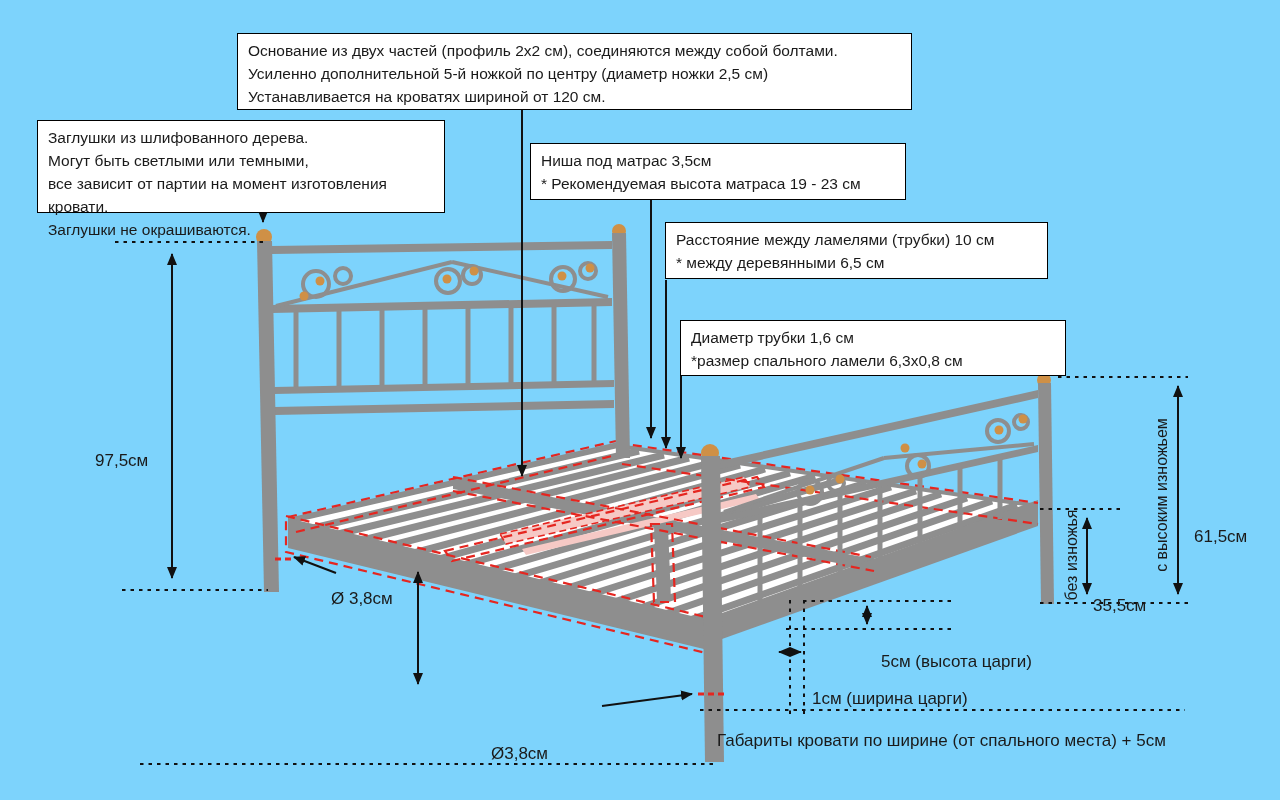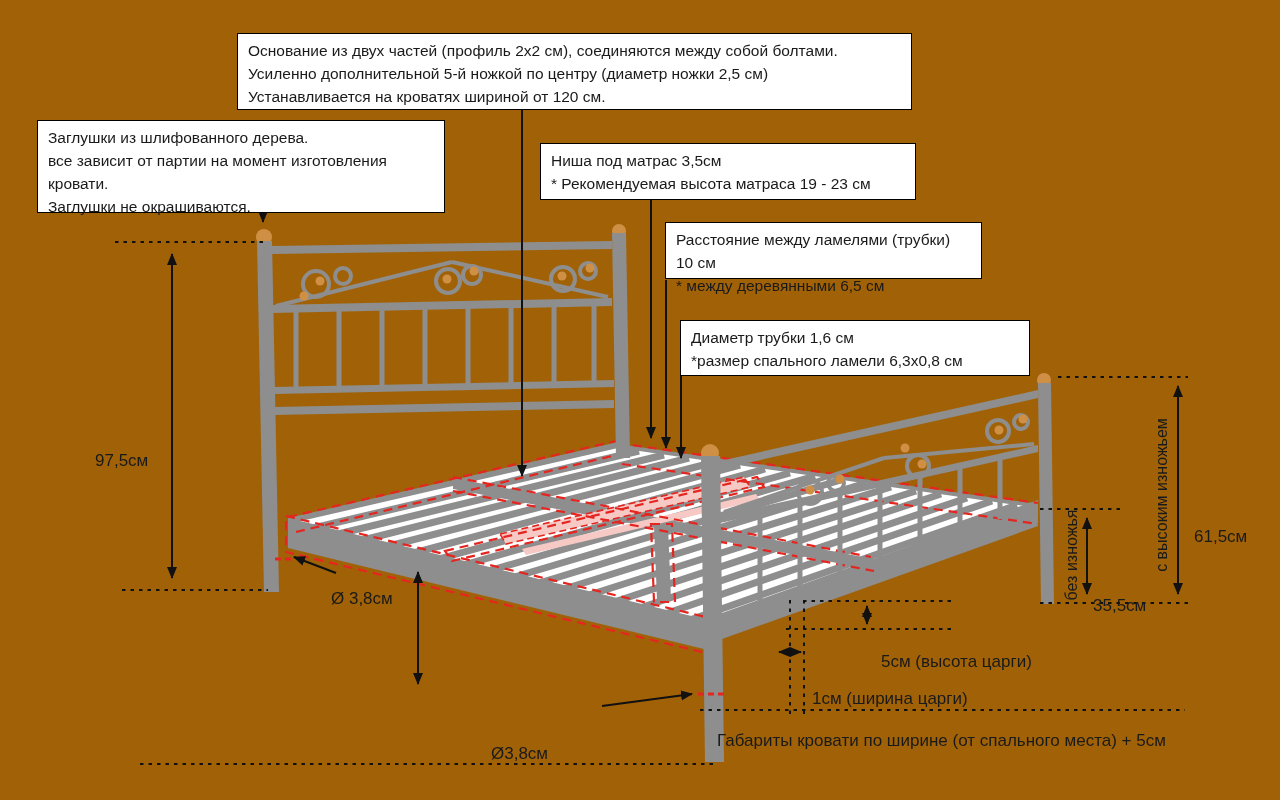--- a/index.html
+++ b/index.html
@@ -1,16 +1,16 @@
 <!DOCTYPE html>
 <html><head>
 <meta charset="utf-8">
 <style>
   html,body{margin:0;padding:0;background:#ffffff;}
-  #canvas{position:relative;width:1280px;height:800px;background:#a16207;overflow:hidden;
+  #canvas{position:relative;width:1280px;height:800px;background:#7dd3fc;overflow:hidden;
           font-family:"Liberation Sans", sans-serif;color:#1a1a1a;}
   #bedsvg{position:absolute;left:0;top:0;}
   .callout{position:absolute;border:1.6px solid #000;background:#fff;padding:5px 10px;
            font-size:15.5px;line-height:23px;box-sizing:border-box;}
   .lbl{position:absolute;font-size:17px;line-height:23px;white-space:nowrap;margin-top:46px;}
   .vlbl{position:absolute;font-size:16px;white-space:nowrap;text-align:center;
         transform:rotate(-90deg);transform-origin:center center;}
 </style>
 </head>
 <body>
@@ -202,35 +202,36 @@
   </svg>
 
   <div class="callout" style="left:237px;top:33px;width:675px;height:77px;">
     <div>Основание из двух частей (профиль 2х2 см), соединяются между собой болтами.</div>
     <div>Усиленно дополнительной 5-й ножкой по центру (диаметр ножки 2,5 см)</div>
     <div>Устанавливается на кроватях шириной от 120 см.</div>
   </div>
 
   <div class="callout" style="left:37px;top:120px;width:408px;height:93px;">
     <div>Заглушки из шлифованного дерева.</div>
+    <div>Могут быть светлыми или темными,</div>
     <div>все зависит от партии на момент изготовления кровати.</div>
     <div>Заглушки не окрашиваются.</div>
   </div>
 
-  <div class="callout" style="left:530px;top:143px;width:376px;height:57px;margin-left:10px;">
+  <div class="callout" style="left:530px;top:143px;width:376px;height:57px;">
     <div>Ниша под матрас 3,5см</div>
     <div>* Рекомендуемая высота матраса 19 - 23 см</div>
   </div>
 
-  <div class="callout" style="left:665px;top:222px;width:317px;height:57px;">
+  <div class="callout" style="left:665px;top:222px;width:383px;height:57px;">
     <div>Расстояние между ламелями (трубки) 10 см</div>
     <div>* между деревянными 6,5 см</div>
   </div>
 
-  <div class="callout" style="left:680px;top:320px;width:350px;height:56px;">
+  <div class="callout" style="left:680px;top:320px;width:386px;height:56px;">
     <div>Диаметр трубки 1,6 см</div>
     <div>*размер спального ламели 6,3х0,8 см</div>
   </div>
 
   <div class="lbl" style="left:95px;top:403px;">97,5см</div>
 
   <div class="lbl" style="left:331px;top:541px;">Ø 3,8см</div>
 
 
   <div class="lbl" style="left:1194px;top:479px;">61,5см</div>

